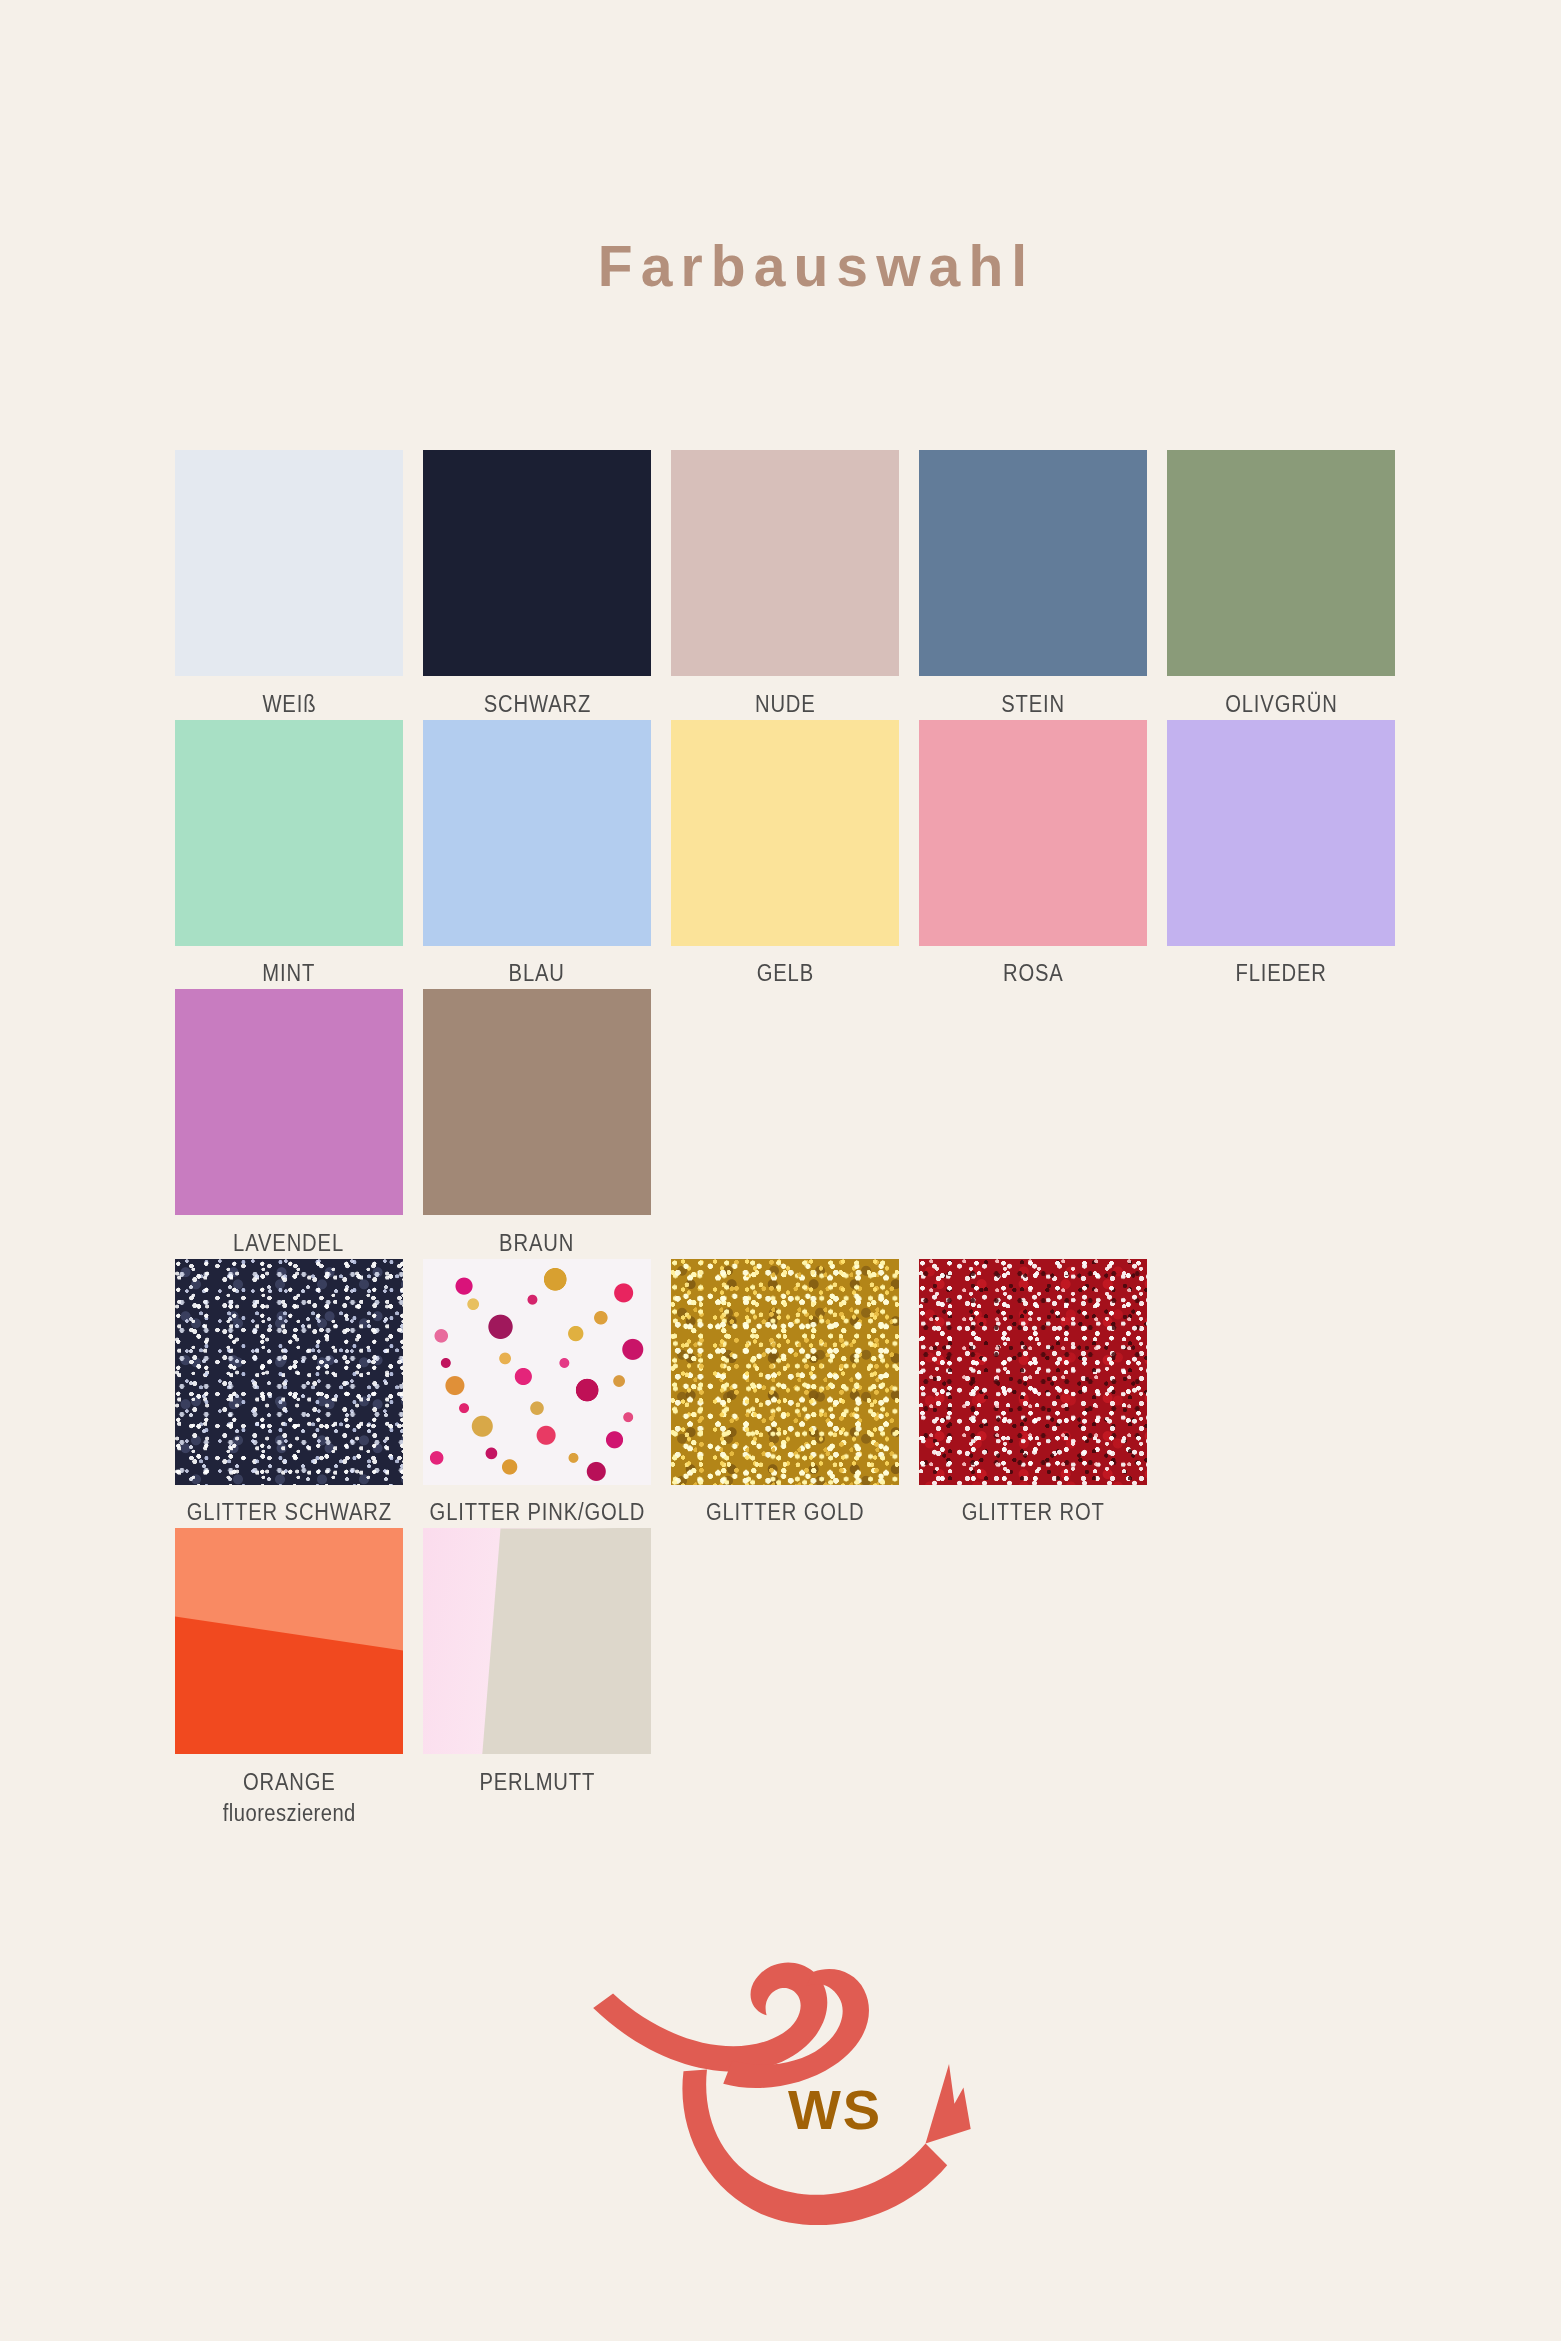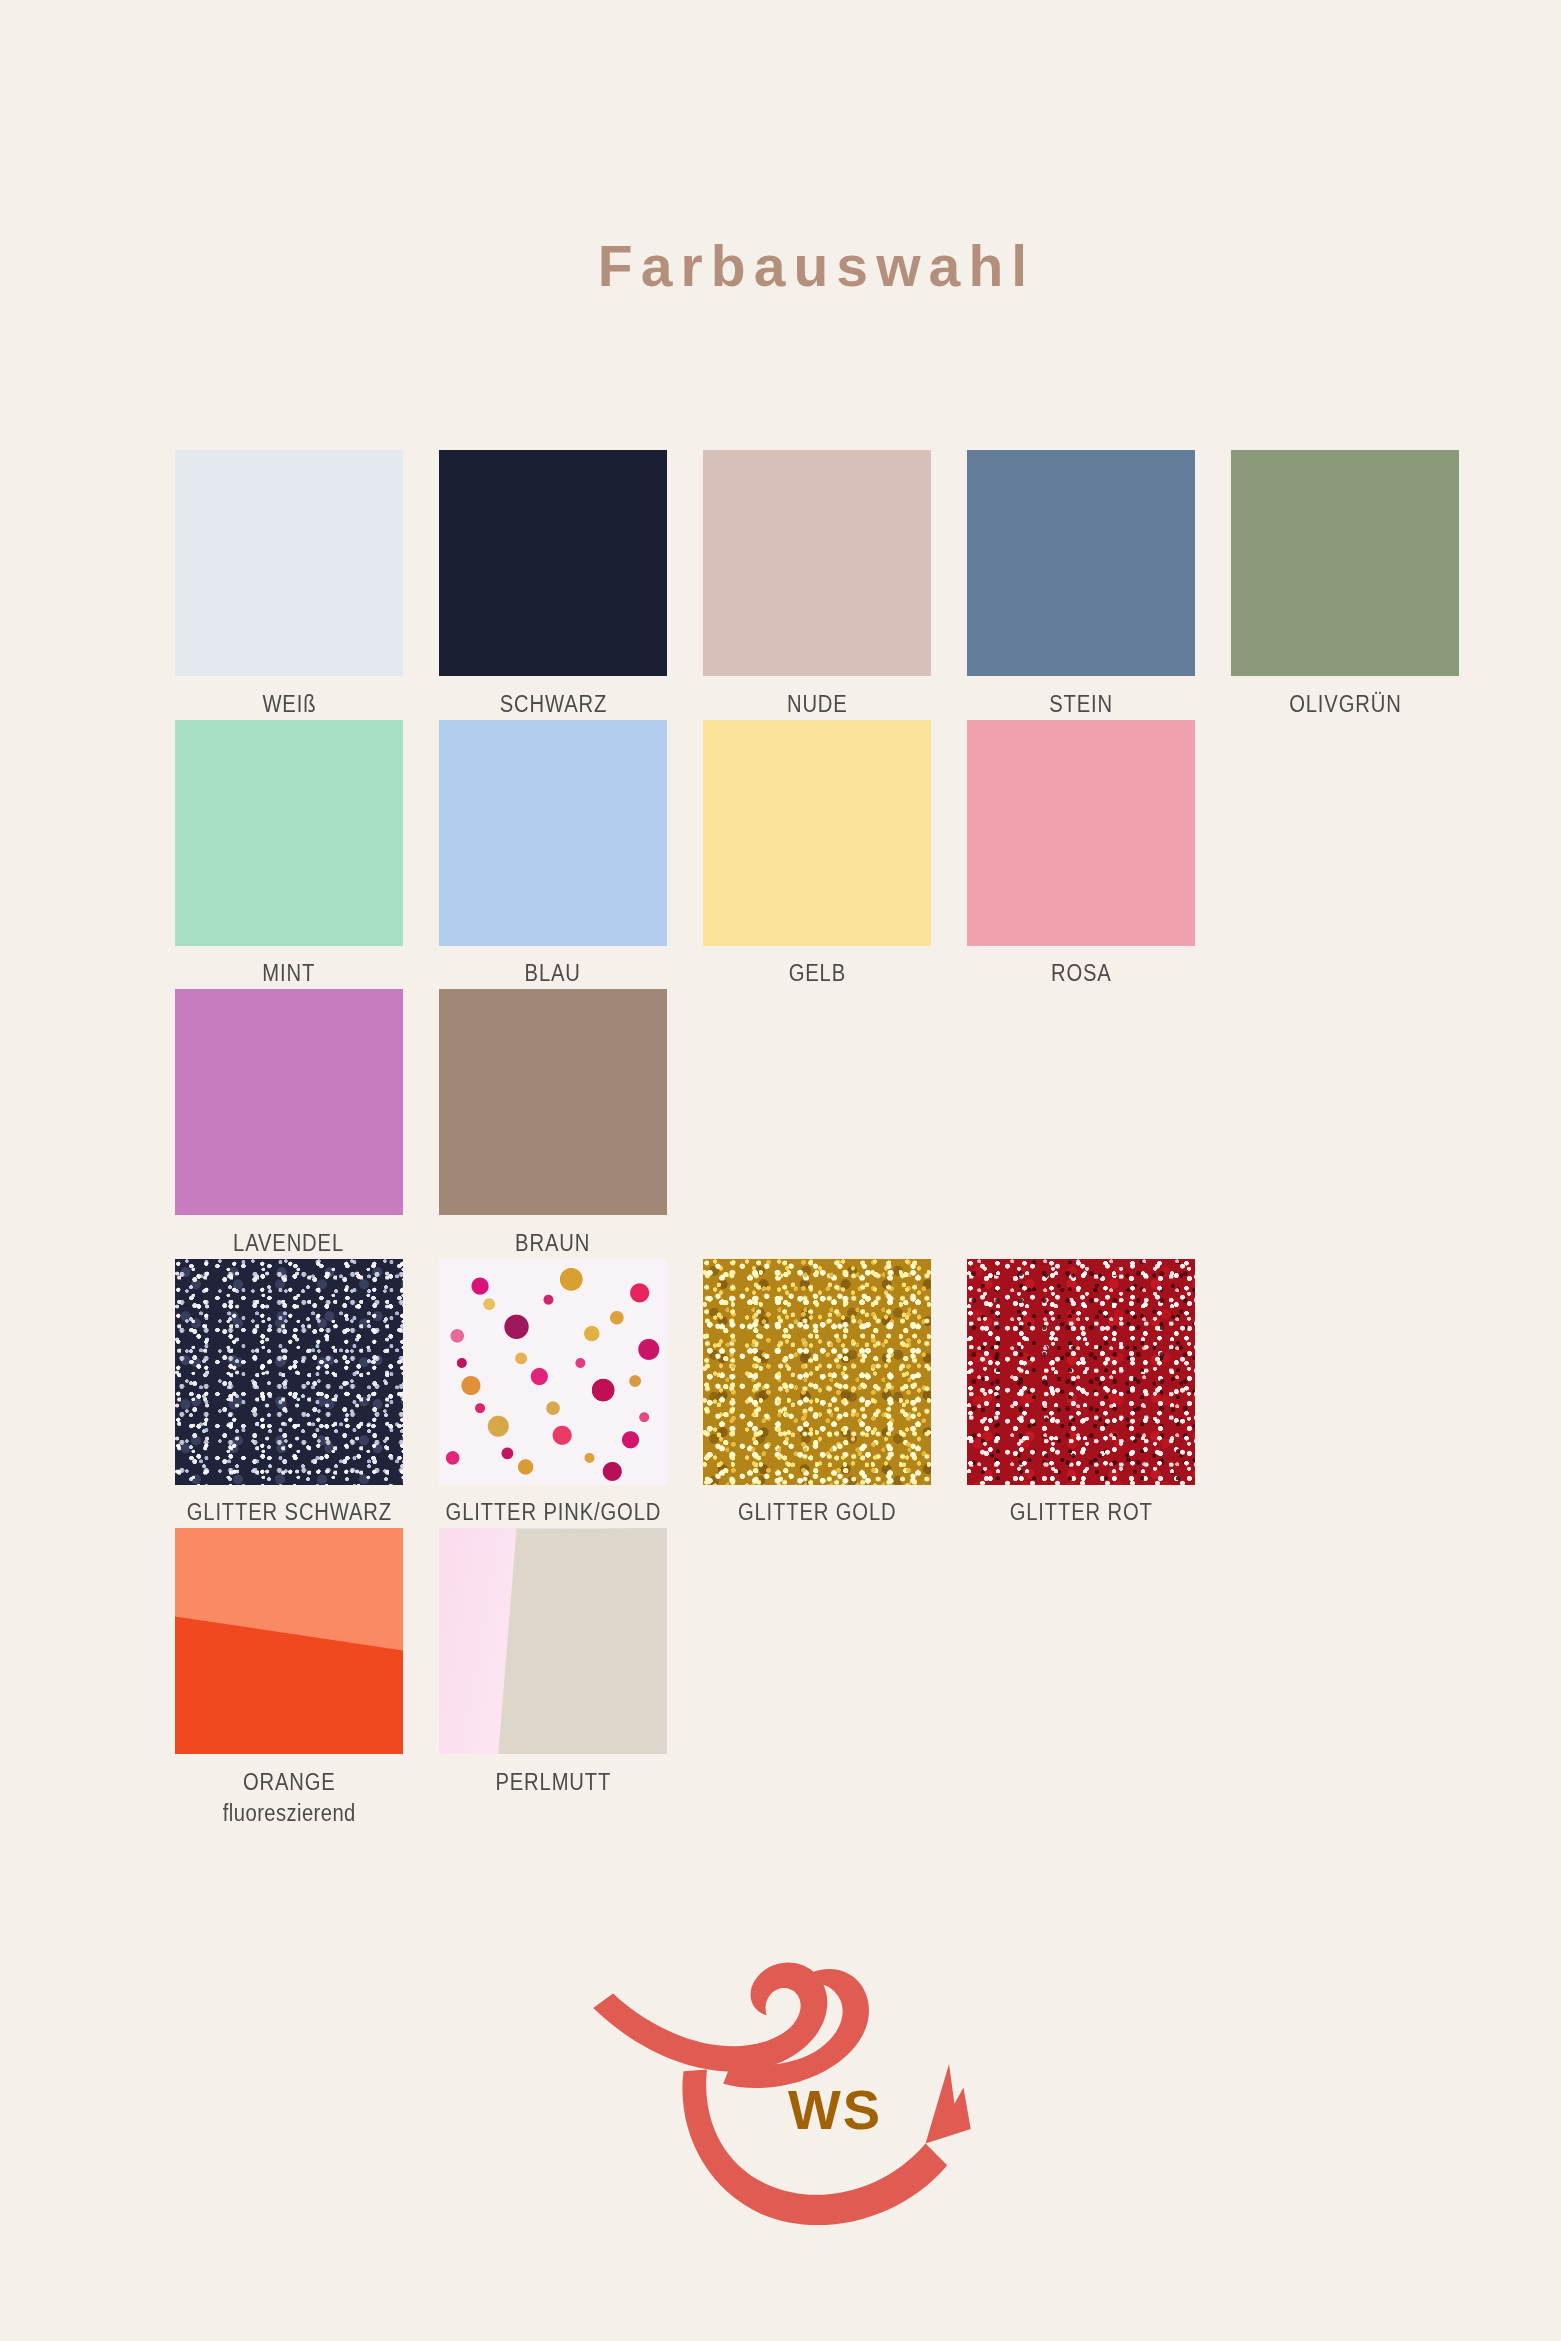--- a/index.html
+++ b/index.html
@@ -40,21 +40,21 @@
     top: 450px;
     left: 175px;
     width: 1238px;
   }
 
   .swatch-row {
     display: flex;
     flex-direction: row;
     justify-content: flex-start;
     align-items: flex-start;
-    gap: 36px;
+    gap: 20px;
     margin-bottom: 0px;
   }
 
   .swatch-cell {
     width: 228px;
     display: flex;
     flex-direction: column;
     align-items: center;
   }
 
@@ -308,20 +308,24 @@
           <div class="swatch-label">BLAU</div>
         </div>
         <div class="swatch-cell">
           <div class="swatch-chip" style="background: rgb(251, 227, 153);"></div>
           <div class="swatch-label">GELB</div>
         </div>
         <div class="swatch-cell">
           <div class="swatch-chip" style="background: rgb(240, 161, 174);"></div>
           <div class="swatch-label">ROSA</div>
         </div>
+        <div class="swatch-cell">
+          <div class="swatch-chip" style="background: rgb(195, 178, 239);"></div>
+          <div class="swatch-label">FLIEDER</div>
+        </div>
       </div>
       <div class="swatch-row">
         <div class="swatch-cell">
           <div class="swatch-chip" style="background: rgb(200, 124, 192);"></div>
           <div class="swatch-label">LAVENDEL</div>
         </div>
         <div class="swatch-cell">
           <div class="swatch-chip" style="background: rgb(161, 136, 118);"></div>
           <div class="swatch-label">BRAUN</div>
         </div>

